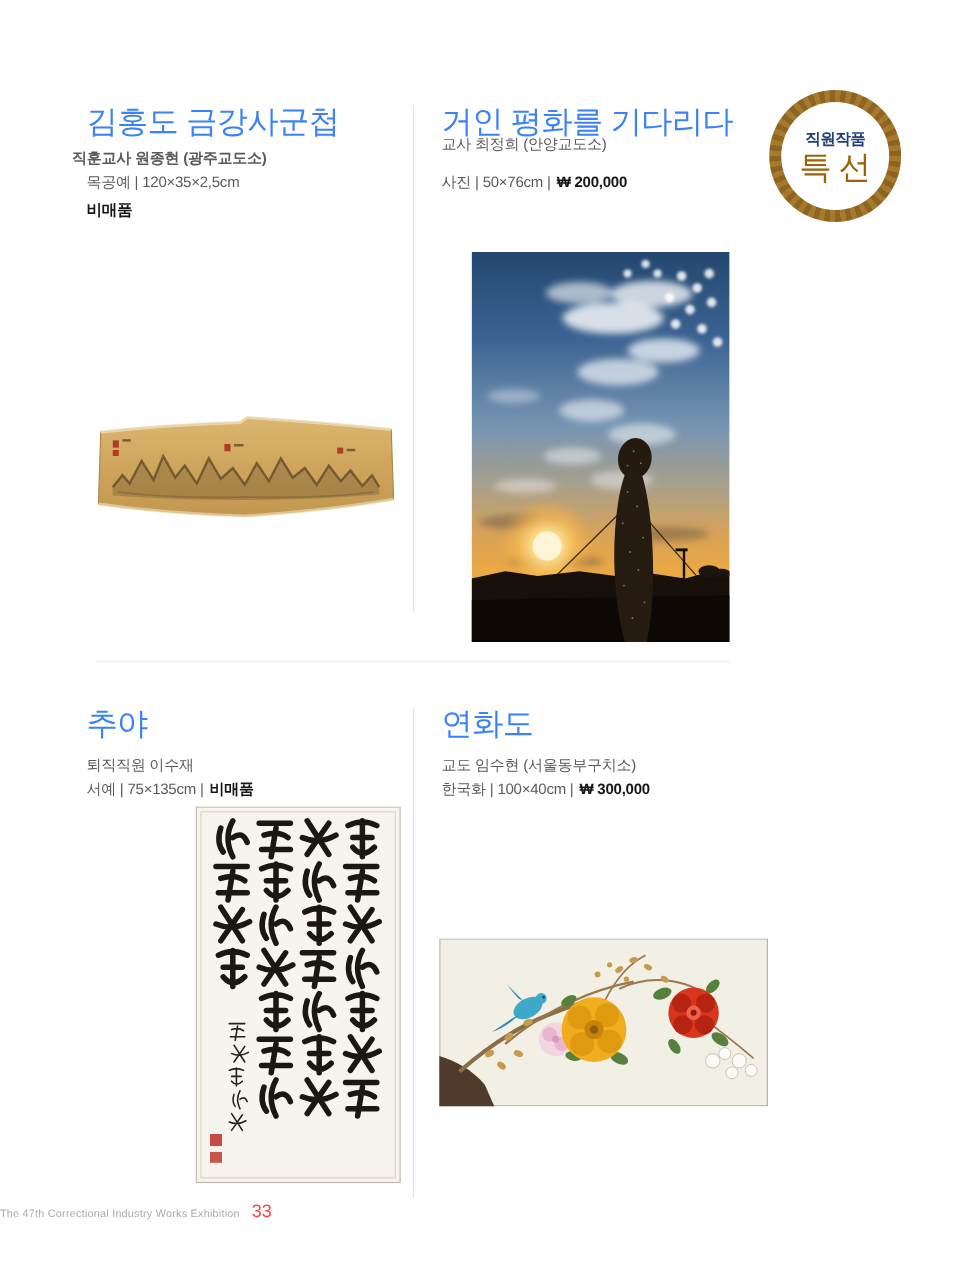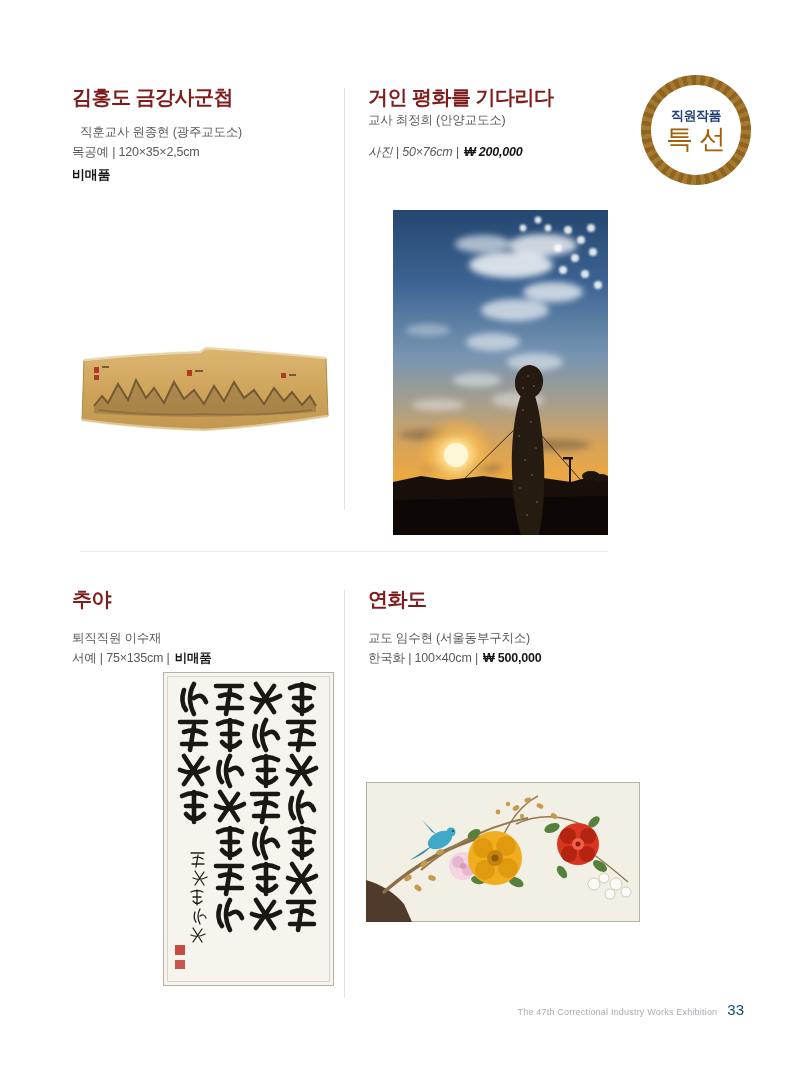--- a/index.html
+++ b/index.html
@@ -1,21 +1,21 @@
 <!DOCTYPE html>
 <html><head>
 <meta charset="utf-8">
 <style>
   html,body{margin:0;padding:0;}
   body{
     width:800px;height:1067px;background:#ffffff;position:relative;overflow:hidden;
     font-family:"Liberation Sans","DejaVu Sans",sans-serif;
   }
   .abs{position:absolute;}
-  .title{font-size:20px;font-weight:700;color:#7f1d1d;letter-spacing:-0.5px;}
+  .title{font-size:26px;font-weight:400;color:#3b82f6;letter-spacing:-0.5px;}
   .meta{font-size:12.5px;color:#5a5a5a;letter-spacing:-0.2px;}
   .bold-dark{font-weight:700;color:#161616;}
   .spec-line .price-inline{font-weight:700;color:#161616;margin-left:5px;}
   .divider-v{width:1px;background:#dde4ef;}
   .divider-h{height:1px;background:#e3e8f2;}
   .badge{
     width:110px;height:110px;border-radius:50%;
     background:repeating-conic-gradient(#a6792c 0deg 5deg,#8d6422 5deg 10deg);
     background-color:#a6792c;
     display:flex;align-items:center;justify-content:center;
@@ -23,31 +23,31 @@
   .badge-inner{
     width:90px;height:90px;border-radius:50%;background:#ffffff;
     display:flex;flex-direction:column;align-items:center;justify-content:center;gap:1px;
   }
   .badge-top{font-size:13px;font-weight:700;color:#1f3f77;letter-spacing:-0.5px;}
   .badge-main{
     font-family:"Liberation Serif","DejaVu Serif",serif;
     font-size:27px;color:#a16207;letter-spacing:6px;margin-left:6px;line-height:1;
   }
   .footer{
-    left:0;top:1001px;width:744px;display:flex;justify-content:flex-end;align-items:baseline;
+    left:0;top:1001px;width:744px;display:flex;align-items:baseline;
   }
   .footer-label{font-size:9px;color:#a7acb2;letter-spacing:0.2px;}
-  .footer-page{font-size:15px;color:#0c4a6e;margin-left:10px;}
+  .footer-page{font-size:15px;color:#ef4444;margin-left:10px;}
   svg{display:block;}
 </style>
 </head>
 <body>
 
 <div class="abs title" style="left:72px;top:84px;">김홍도 금강사군첩</div>
-<div class="abs meta" style="left:80px;top:124px;">직훈교사 원종현 (광주교도소)</div>
+<div class="abs meta" style="left:60px;top:124px;font-weight:bold;">직훈교사 원종현 (광주교도소)</div>
 <div class="abs meta" style="left:72px;top:144px;">목공예 | 120×35×2,5cm</div>
 <div class="abs meta bold-dark" style="left:72px;top:166px;font-size:13px;">비매품</div>
 
 <div class="abs" style="left:78px;top:346px;">
   <svg width="254" height="92" viewBox="0 0 254 92">
     <defs>
       <linearGradient id="wg" x1="0" y1="0" x2="0" y2="1">
         <stop offset="0" stop-color="#dcb671"></stop>
           <stop offset="0.5" stop-color="#cfa55c"></stop>
           <stop offset="1" stop-color="#c2974f"></stop>
@@ -64,21 +64,21 @@
     <rect x="109" y="24" width="5" height="6" fill="#b03a28"></rect>
     <rect x="203" y="27" width="5" height="5" fill="#b03a28"></rect>
     <rect x="24" y="20" width="7" height="2" fill="#4c3a22" opacity="0.7"></rect>
     <rect x="117" y="24" width="8" height="2" fill="#4c3a22" opacity="0.7"></rect>
     <rect x="211" y="28" width="7" height="2" fill="#4c3a22" opacity="0.7"></rect>
   </svg>
 </div>
 
 <div class="abs title" style="left:368px;top:84px;">거인 평화를 기다리다</div>
 <div class="abs meta" style="left:368px;top:112px;">교사 최정희 (안양교도소)</div>
-<div class="abs meta spec-line" style="left:368px;top:144px;font-style:italic;">
+<div class="abs meta spec-line" style="left:368px;top:144px;">
   <span>사진 | 50×76cm |</span><span class="price-inline">₩ 200,000</span>
 </div>
 
 <div class="abs" style="left:393px;top:210px;">
   <svg width="215" height="325" viewBox="0 0 215 325">
     <defs>
       <linearGradient id="sky" x1="0" y1="0" x2="0" y2="1">
         <stop offset="0" stop-color="#24476f"></stop>
         <stop offset="0.22" stop-color="#3b6392"></stop>
         <stop offset="0.45" stop-color="#7795b2"></stop>
@@ -233,21 +233,21 @@
       <use href="#k3" transform="translate(28,256)"></use>
     </g>
     <rect x="12" y="273" width="10" height="10" fill="#bf3b2e" opacity="0.9"></rect>
     <rect x="12" y="288" width="10" height="9" fill="#bf3b2e" opacity="0.85"></rect>
   </svg>
 </div>
 
 <div class="abs title" style="left:368px;top:586px;">연화도</div>
 <div class="abs meta" style="left:368px;top:630px;">교도 임수현 (서울동부구치소)</div>
 <div class="abs meta spec-line" style="left:368px;top:650px;">
-  <span>한국화 | 100×40cm |</span><span class="price-inline">₩ 500,000</span>
+  <span>한국화 | 100×40cm |</span><span class="price-inline">₩ 300,000</span>
 </div>
 
 <div class="abs" style="left:366px;top:782px;">
   <svg width="274" height="140" viewBox="0 0 274 140">
     <rect x="0.5" y="0.5" width="273" height="139" fill="#f2efe5" stroke="#b6b2a8"></rect>
     <path d="M0,98 C14,102 28,110 38,122 L46,140 L0,140 Z" fill="#4f3a2b"></path>
     <path d="M18,110 C55,78 85,64 118,54" stroke="#8a6e47" stroke-width="3.5" fill="none" stroke-linecap="round"></path>
     <path d="M55,88 C90,58 130,42 162,36" stroke="#96794e" stroke-width="2" fill="none"></path>
     <path d="M150,42 C180,28 212,36 228,52" stroke="#96794e" stroke-width="1.6" fill="none"></path>
     <path d="M138,52 C148,32 160,20 172,14" stroke="#96794e" stroke-width="1.4" fill="none"></path>

